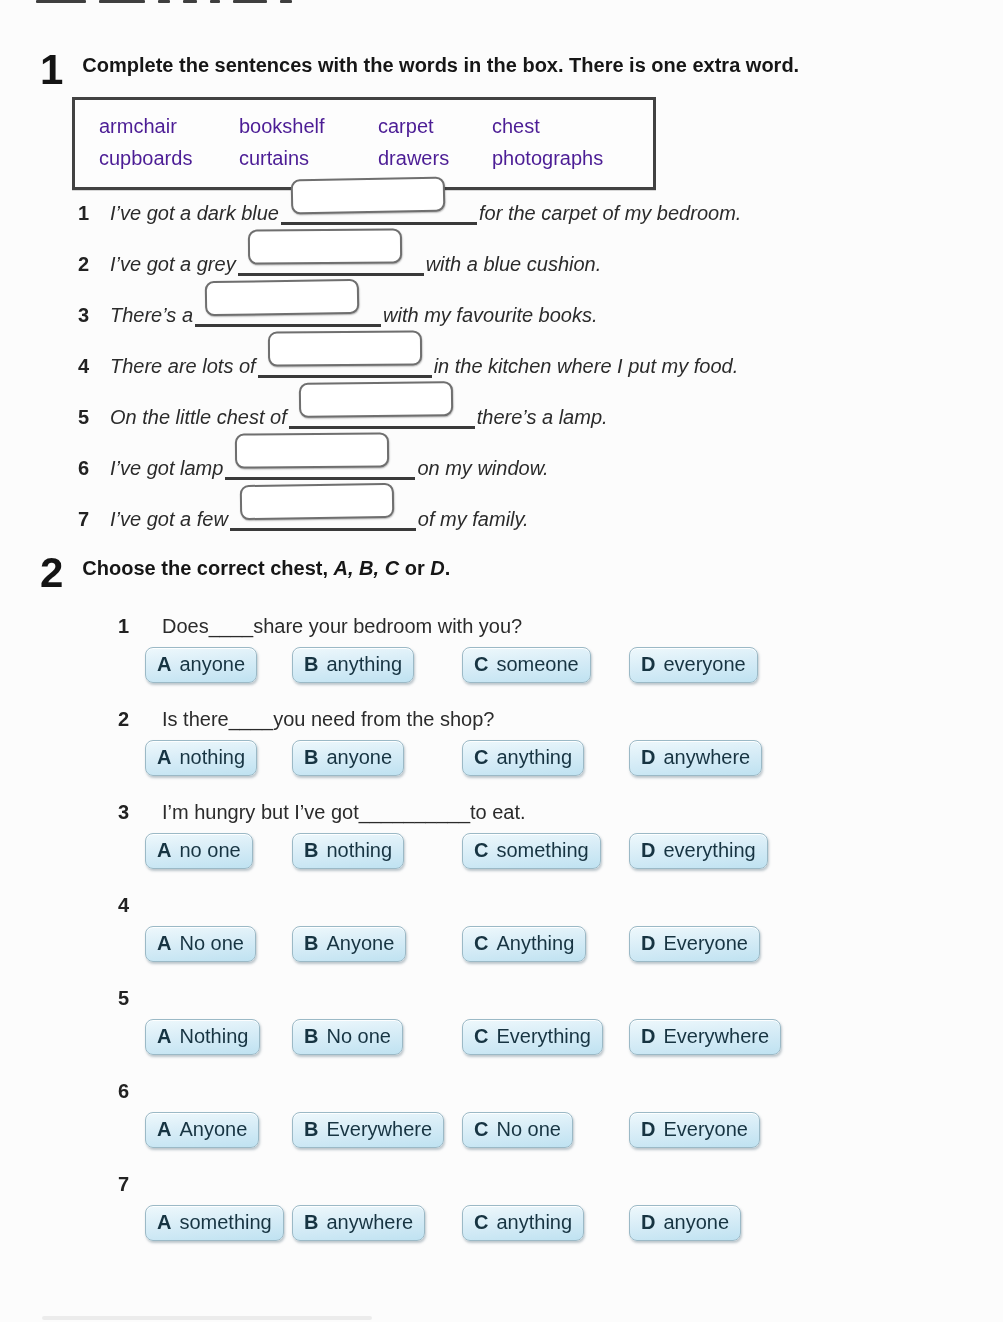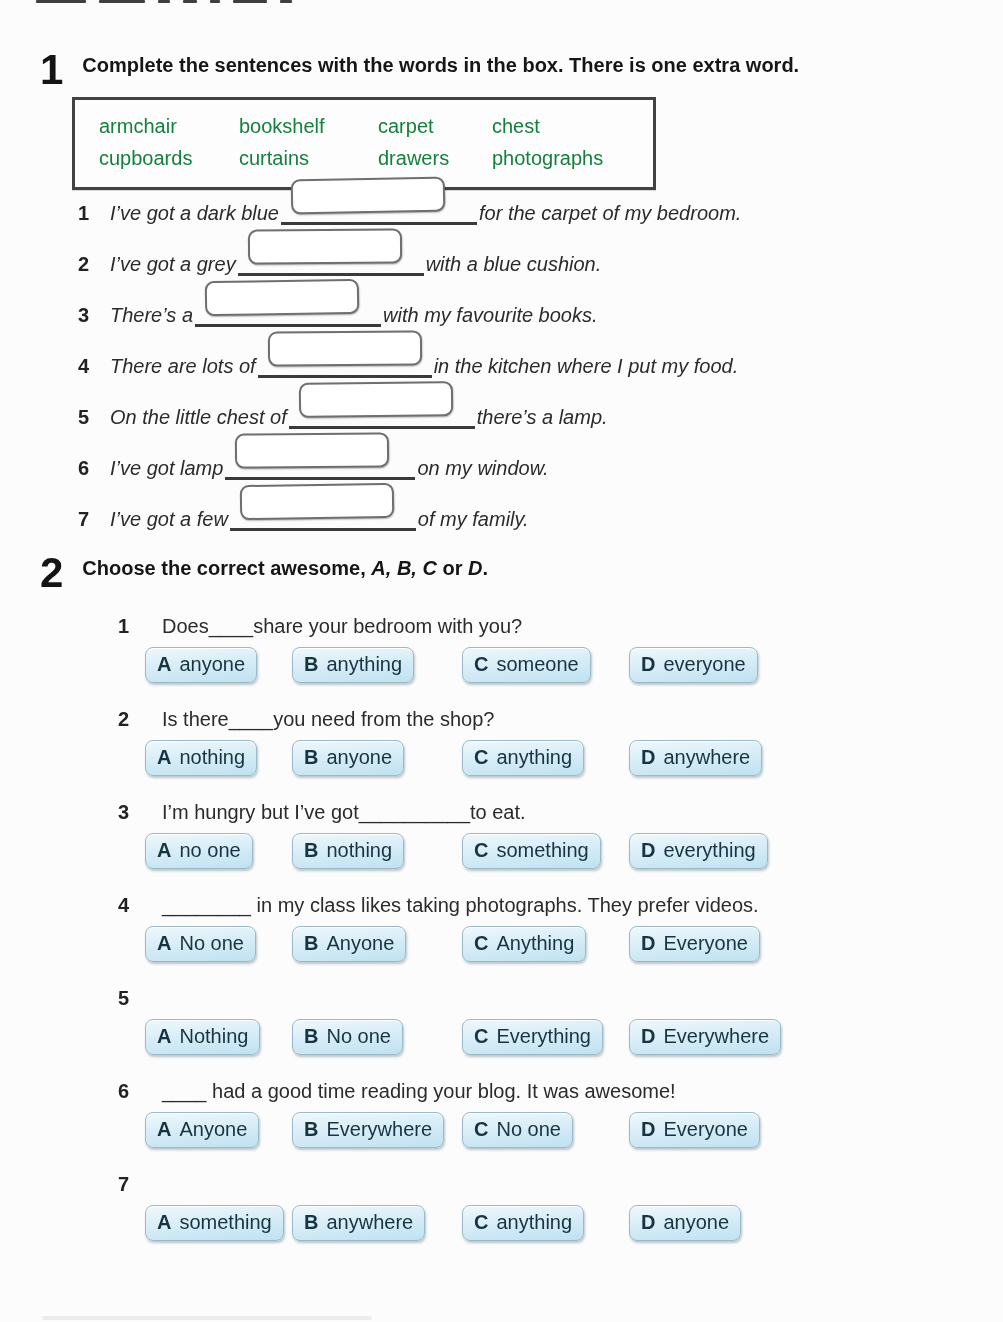--- a/index.html
+++ b/index.html
@@ -31,21 +31,21 @@
     width:578px;
     border:3px solid #424242;
     background:#fdfdfd;
     box-shadow:0 1px 0 rgba(0,0,0,.15);
   }
   .word-grid{
     margin:15px 0 17px 24px;
     display:grid;
     grid-template-columns:140px 139px 114px auto;
     row-gap:9px;
-    font-size:20px;color:#15803d;
+    font-size:20px;color:#4c1d95;
   }
 
   
   .sentences{margin-top:-16px;}
   .s-row{height:51px;display:flex;align-items:flex-end;font-size:20px;white-space:nowrap;}
   .s-num{margin-left:38px;width:32px;font-weight:700;flex:none;color:#222;}
   .s-pre,.s-post{line-height:1.15;font-style:italic;}
   .blank{flex:none;position:relative;width:186px;height:26px;border-bottom:3px solid #3a3a3a;margin:0 2px;}
   .abox{
     position:absolute;left:10px;bottom:9px;
@@ -184,21 +184,21 @@
             <span class="abox"></span>
           </span>
     <span class="s-post">of my family.</span>
   </div>
 </div>
   </section>
 
   <section class="exercise ex2">
     <div class="ex-header">
       <span class="big-num">2</span>
-      <h2 class="ex-title"><span>Choose the correct awesome, </span><em>A, B, C</em><span> or </span><em>D</em><span>.</span></h2>
+      <h2 class="ex-title"><span>Choose the correct chest, </span><em>A, B, C</em><span> or </span><em>D</em><span>.</span></h2>
     </div>
 
     <div class="questions">
   <div class="q">
     <div class="q-line">
       <span class="q-num">1</span>
       <span class="q-text">Does____share your bedroom with you?</span>
     </div>
     <div class="opts">
   <button type="button" class="opt">
@@ -275,21 +275,20 @@
   <button type="button" class="opt">
     <span class="letter">D</span>
     <span class="word">everything</span>
   </button>
 </div>
   </div>
 
   <div class="q">
     <div class="q-line">
       <span class="q-num">4</span>
-      <span class="q-text">________ in my class likes taking photographs. They prefer videos.</span>
     </div>
     <div class="opts">
   <button type="button" class="opt">
     <span class="letter">A</span>
     <span class="word">No one</span>
   </button>
 
   <button type="button" class="opt">
     <span class="letter">B</span>
     <span class="word">Anyone</span>
@@ -330,21 +329,20 @@
   <button type="button" class="opt">
     <span class="letter">D</span>
     <span class="word">Everywhere</span>
   </button>
 </div>
   </div>
 
   <div class="q">
     <div class="q-line">
       <span class="q-num">6</span>
-      <span class="q-text">____ had a good time reading your blog. It was awesome!</span>
     </div>
     <div class="opts">
   <button type="button" class="opt">
     <span class="letter">A</span>
     <span class="word">Anyone</span>
   </button>
 
   <button type="button" class="opt">
     <span class="letter">B</span>
     <span class="word">Everywhere</span>

